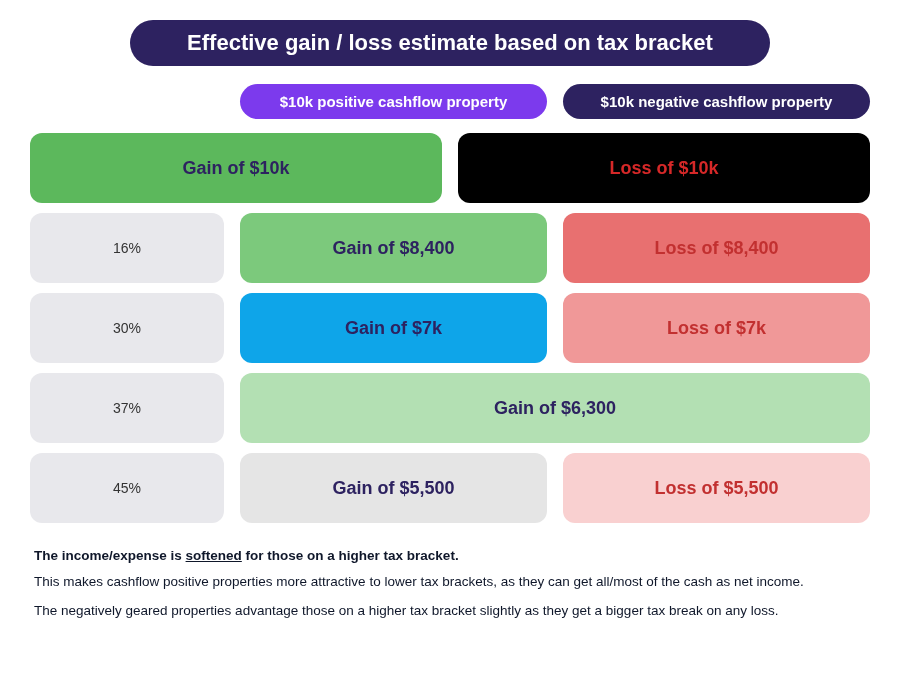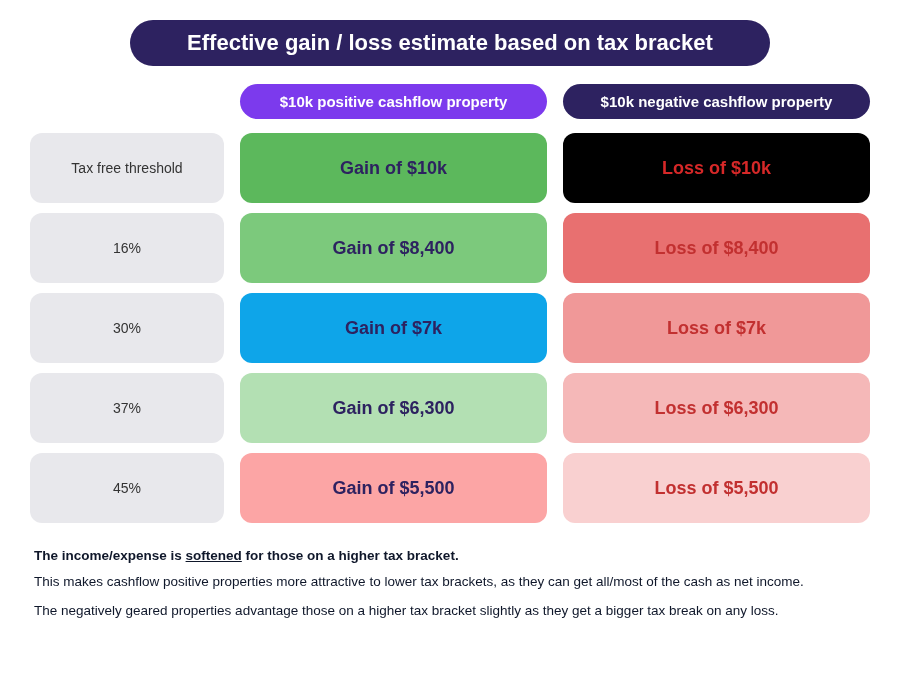--- a/index.html
+++ b/index.html
@@ -85,21 +85,21 @@
       font-size: 18px;
       font-weight: 700;
       color: #2d2260;
     }
 
     
     .gain-0 { background: #5cb85c; color: #2d2260; }
     .gain-1 { background: #7cc97c; color: #2d2260; }
     .gain-2 { background: #0ea5e9; color: #2d2260; }
     .gain-3 { background: #b3e0b3; color: #2d2260; }
-    .gain-4 { background: #fca5a5; color: #2d2260; }
+    .gain-4 { background: #e5e5e5; color: #2d2260; }
 
     
     .loss-0 { background: #000000; color: #d62828; }
     .loss-1 { background: #e87070; color: #c23030; }
     .loss-2 { background: #f09898; color: #c23030; }
     .loss-3 { background: #f5b8b8; color: #c23030; }
     .loss-4 { background: #f9d0d0; color: #c23030; }
 
     .footnote {
       margin-top: 22px;
@@ -124,38 +124,36 @@
 
 <div class="main-title">Effective gain / loss estimate based on tax bracket</div>
 
 <div class="column-headers">
   <div class="col-header positive">$10k positive cashflow property</div>
   <div class="col-header negative">$10k negative cashflow property</div>
 </div>
 
 <div class="table-rows" id="table-rows">
 <div class="table-row">
-      <div class="row-label">Tax free threshold</div>
       <div class="row-cell gain-0">Gain of $10k</div>
       <div class="row-cell loss-0">Loss of $10k</div>
     </div>
     <div class="table-row">
       <div class="row-label">16%</div>
       <div class="row-cell gain-1">Gain of $8,400</div>
       <div class="row-cell loss-1">Loss of $8,400</div>
     </div>
     <div class="table-row">
       <div class="row-label">30%</div>
       <div class="row-cell gain-2">Gain of $7k</div>
       <div class="row-cell loss-2">Loss of $7k</div>
     </div>
     <div class="table-row">
       <div class="row-label">37%</div>
       <div class="row-cell gain-3">Gain of $6,300</div>
-      <div class="row-cell loss-3">Loss of $6,300</div>
     </div>
     <div class="table-row">
       <div class="row-label">45%</div>
       <div class="row-cell gain-4">Gain of $5,500</div>
       <div class="row-cell loss-4">Loss of $5,500</div>
     </div>
   </div>
 
 <div class="footnote">
   <div class="bold-line">

